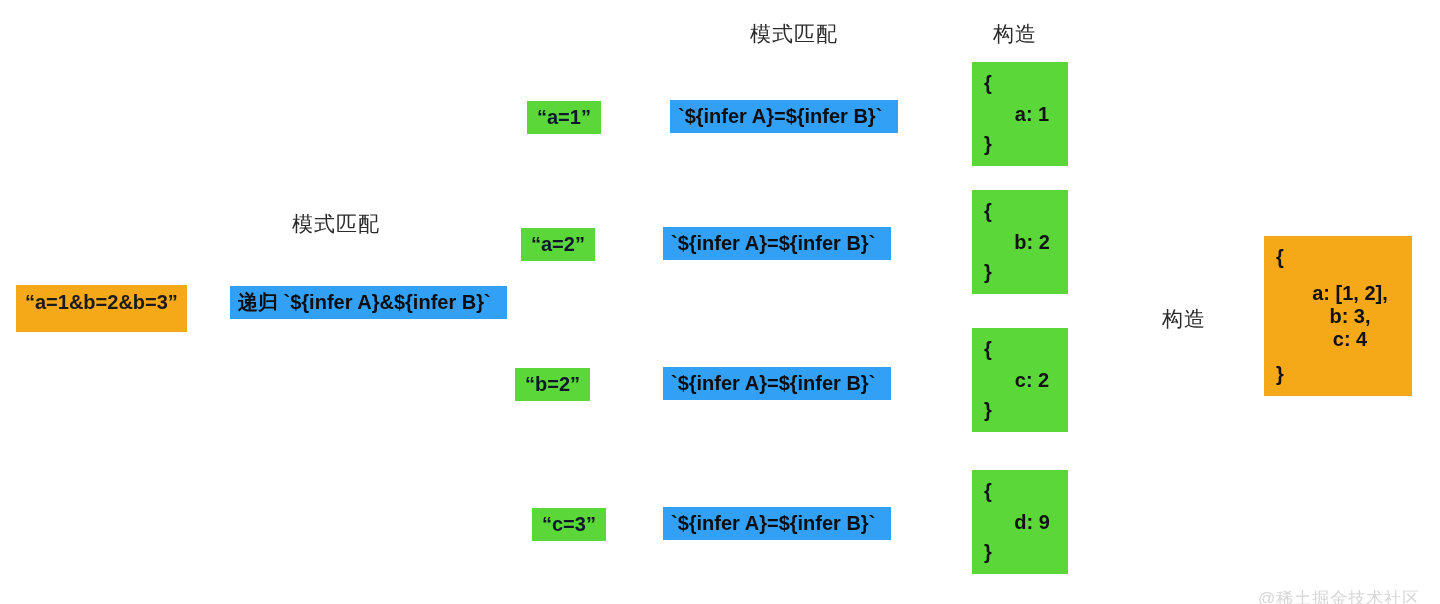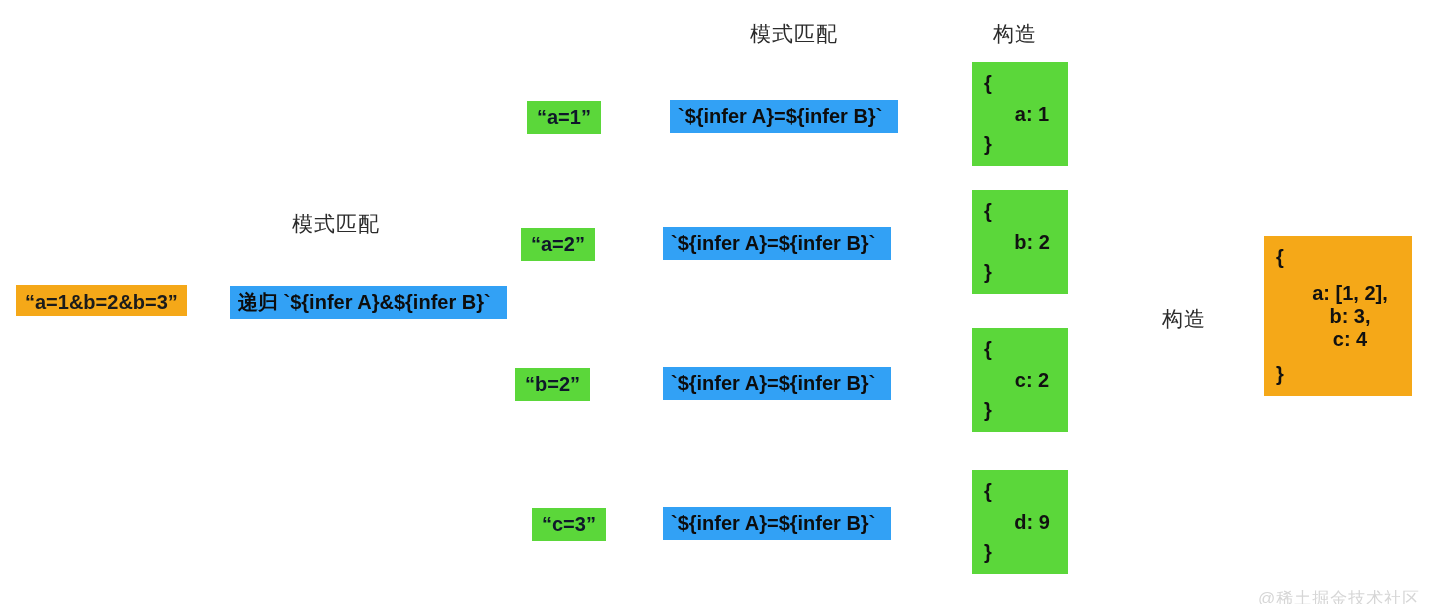--- a/index.html
+++ b/index.html
@@ -36,21 +36,21 @@
     display: inline-block;
     white-space: nowrap;
     font-weight: bold;
     line-height: 1;
     box-sizing: border-box;
   }
   .chip-orange {
     background: #f5a818;
     color: #1b1b1b;
     font-size: 20px;
-    padding: 7px 9px 4px 9px;
+    padding: 7px 9px 20px 9px;
   }
   .chip-green {
     background: #5bd73a;
     color: #0f172a;
     font-size: 20px;
     padding: 6px 10px 7px 10px;
   }
   .chip-blue {
     background: #32a1f5;
     color: #0d0d0d;

